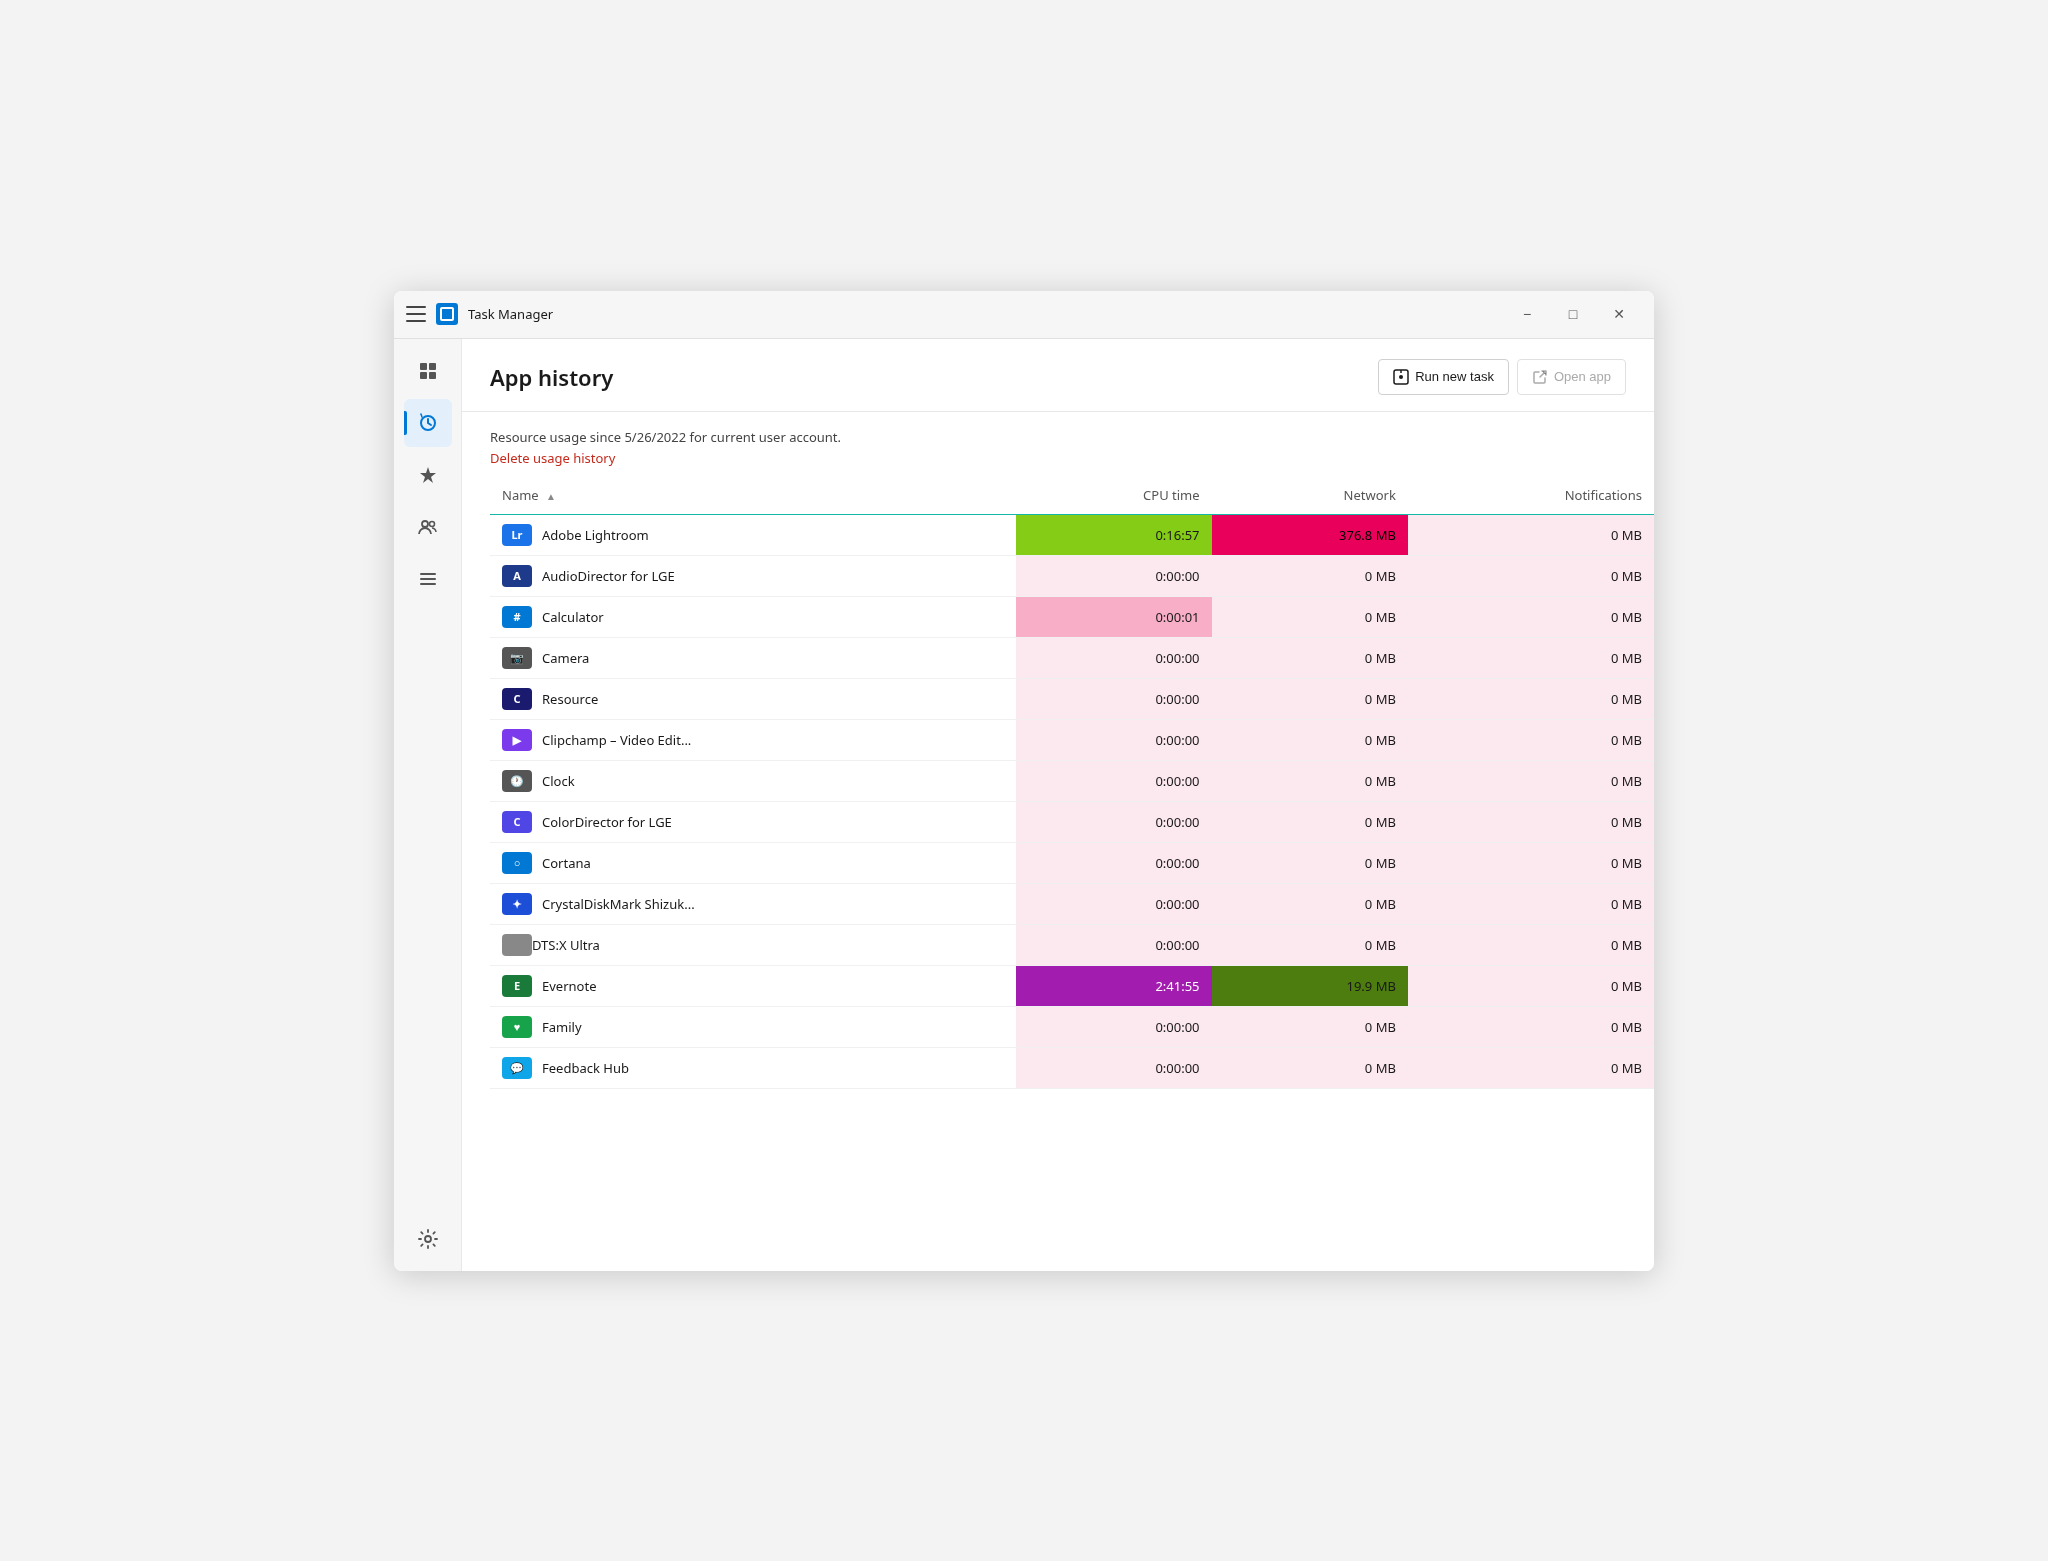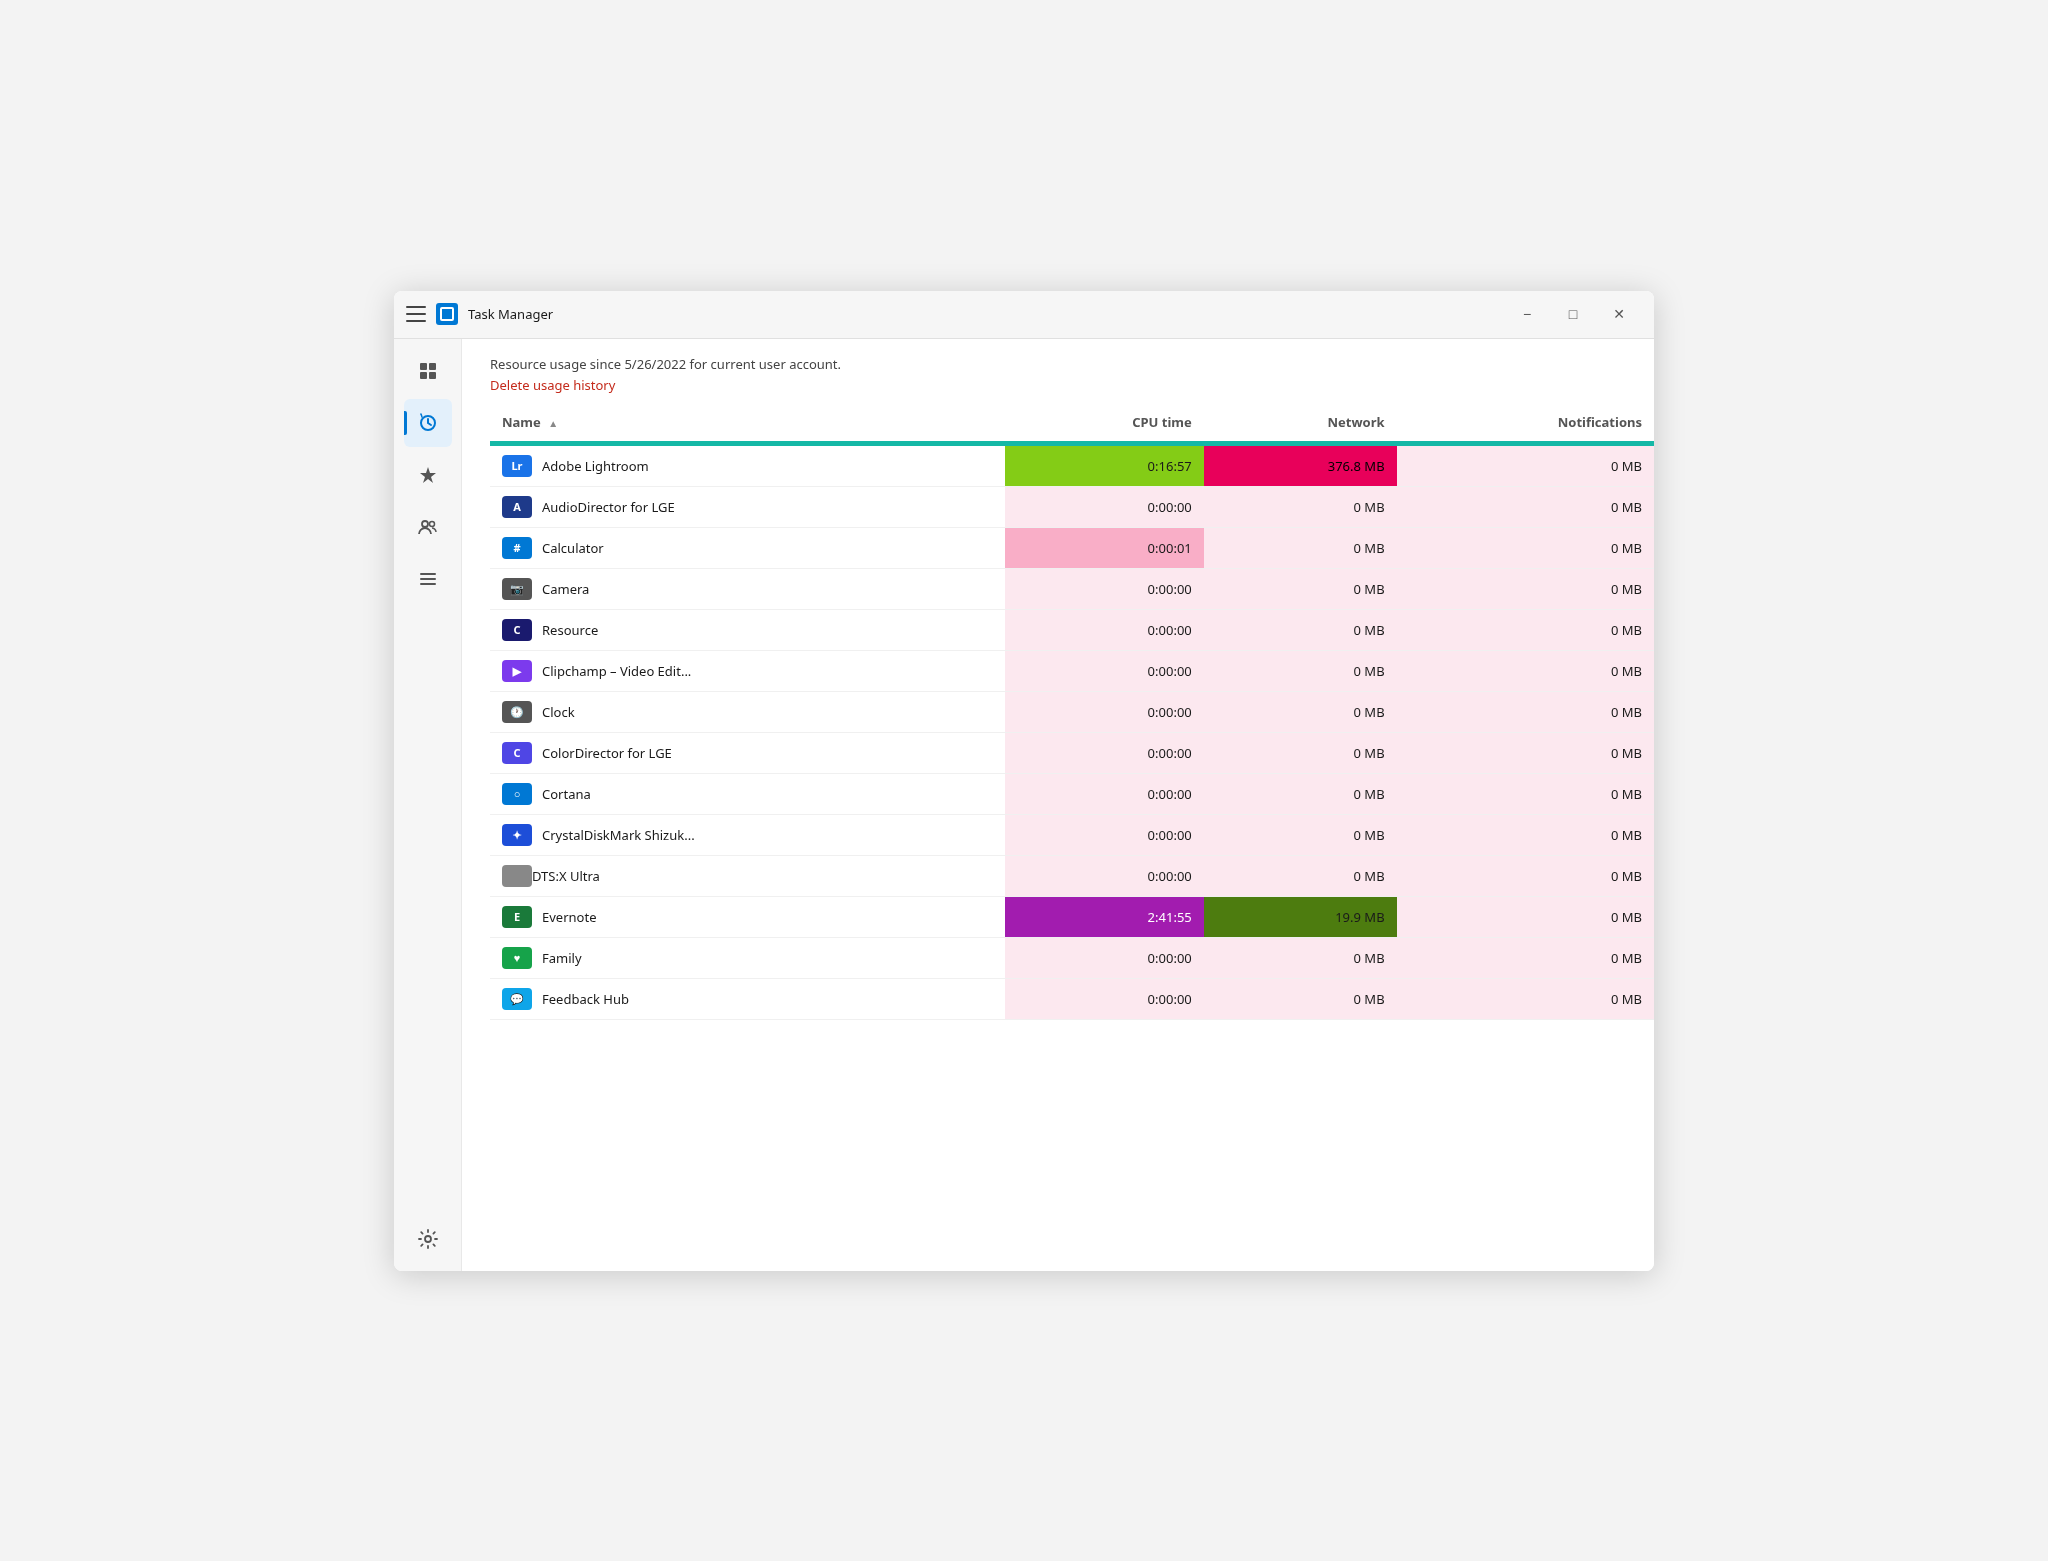--- a/index.html
+++ b/index.html
@@ -166,23 +166,23 @@
     table {
       width: 100%;
       border-collapse: collapse;
       font-size: 13px;
     }
     thead th {
       position: sticky; top: 0;
       background: #fff;
       padding: 10px 12px;
       text-align: right;
-      font-weight: 700;
+      font-weight: 400;
       color: #555;
-      border-bottom: 5px solid #14b8a6;
+      border-bottom: 1px solid #14b8a6;
       white-space: nowrap;
     }
     thead th.name-col {
       text-align: left;
     }
     thead th.name-col .sort-arrow {
       display: inline-block;
       margin-left: 4px;
       font-size: 10px;
       color: #888;
@@ -278,20 +278,40 @@
       <div class="sidebar-item sidebar-bottom" style="margin-top:auto;">
         <svg class="icon-svg" viewBox="0 0 20 20" fill="none">
           <circle cx="10" cy="10" r="3" stroke="#555" stroke-width="1.8"></circle>
           <path d="M10 1v2M10 17v2M1 10h2M17 10h2M3.2 3.2l1.4 1.4M15.4 15.4l1.4 1.4M3.2 16.8l1.4-1.4M15.4 4.6l1.4-1.4" stroke="#555" stroke-width="1.8" stroke-linecap="round"></path>
         </svg>
       </div>
     </div>
 
     <div class="content">
 
+      <div class="content-header">
+        <h1 class="page-title">App history</h1>
+        <div class="header-actions">
+          <button class="header-btn">
+            <svg width="16" height="16" viewBox="0 0 16 16">
+              <rect x="1" y="1" width="14" height="14" rx="2" stroke="#1a1a1a" stroke-width="1.5" fill="none"></rect>
+              <circle cx="8" cy="8" r="2" fill="#1a1a1a"></circle>
+              <line x1="8" y1="1" x2="8" y2="4" stroke="#1a1a1a" stroke-width="1.5"></line>
+            </svg>
+            <span>Run new task</span>
+          </button>
+          <button class="header-btn disabled">
+            <svg width="16" height="16" viewBox="0 0 16 16">
+              <path d="M7 3H3a1 1 0 00-1 1v9a1 1 0 001 1h9a1 1 0 001-1V9" stroke="#aaa" stroke-width="1.5" fill="none" stroke-linecap="round"></path>
+              <path d="M10 2h4v4M14 2L8 8" stroke="#aaa" stroke-width="1.5" stroke-linecap="round" stroke-linejoin="round"></path>
+            </svg>
+            <span style="color:#aaa;">Open app</span>
+          </button>
+        </div>
+      </div>
 
       <div class="info-section">
         <p class="info-text">Resource usage since 5/26/2022 for current user account.</p>
         <a class="delete-link">Delete usage history</a>
       </div>
 
       <div class="table-container">
         <table>
           <thead>
             <tr>

